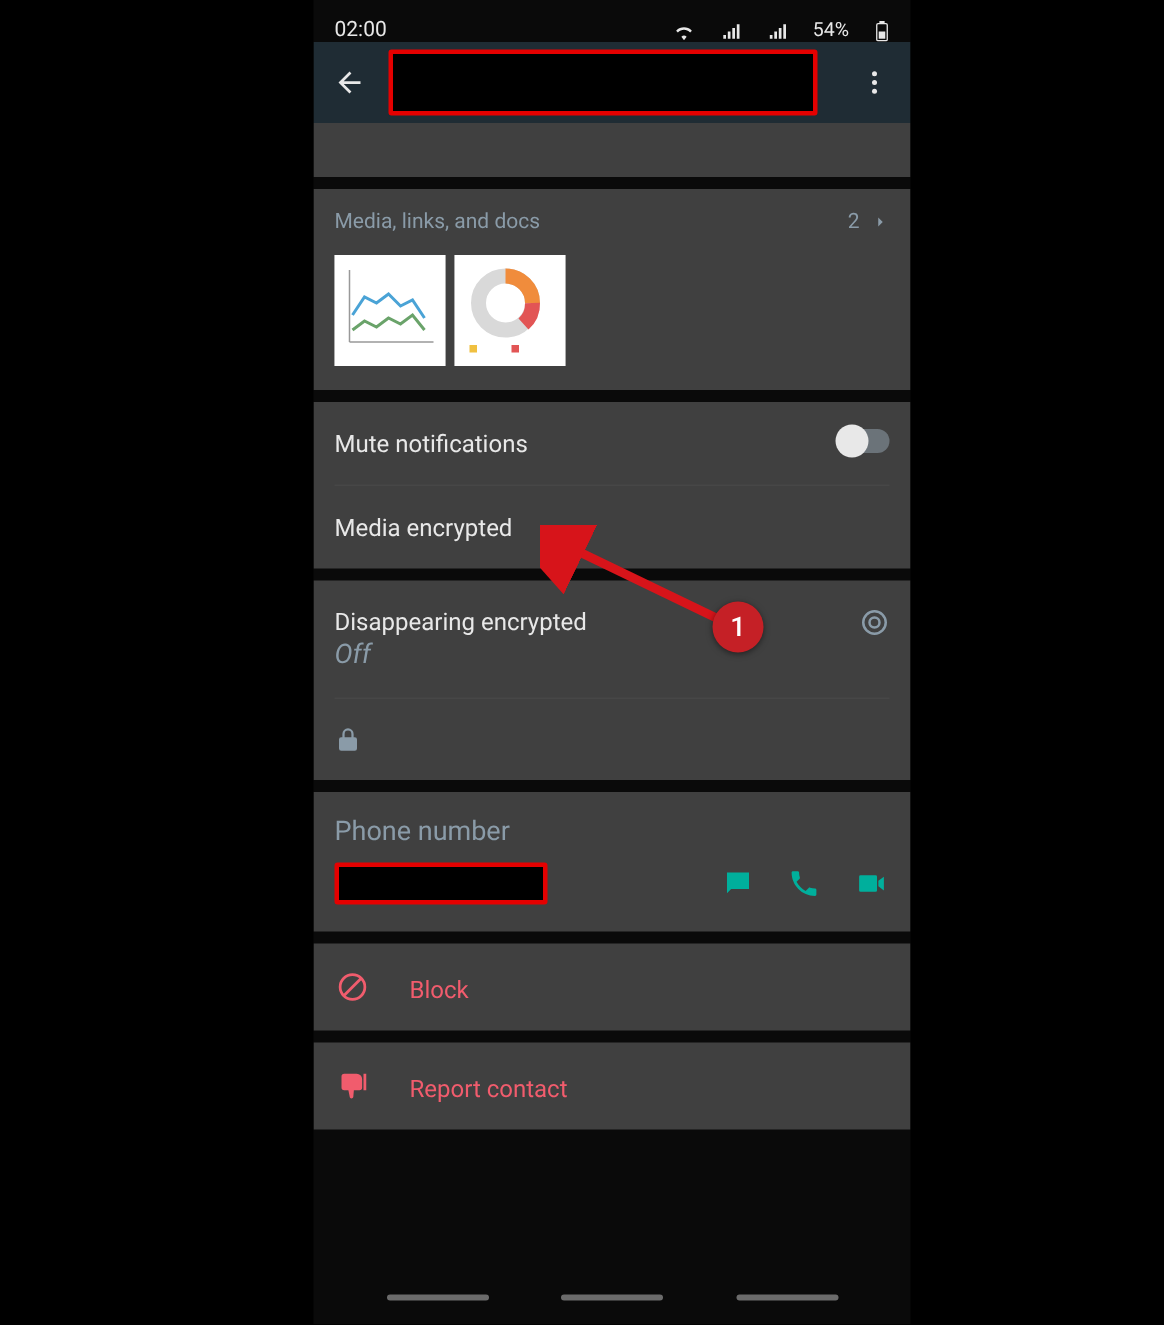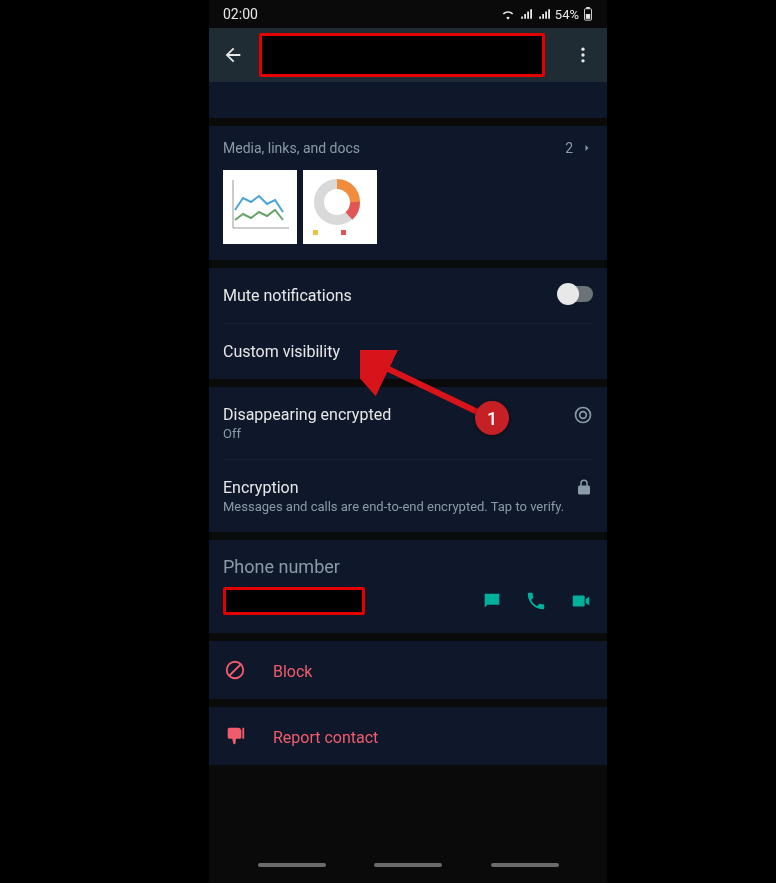--- a/index.html
+++ b/index.html
@@ -22,30 +22,30 @@
     left: 209px;
     top: 0;
     width: 398px;
     height: 883px;
     background: #0a0a0a;
     overflow: hidden;
   }
   .status-bar {
     height: 28px;
     display: flex;
-    align-items: center;
+    align-items: flex-end;
     justify-content: space-between;
     padding: 0 14px;
     color: #e8e8e8;
     font-size: 14px;
   }
   .status-right {
     display: flex;
     align-items: center;
-    gap: 4px;
+    gap: 17px;
     font-size: 13px;
   }
   .header {
     height: 54px;
     background: #1f2c34;
     display: flex;
     align-items: center;
     padding: 0 10px;
     gap: 12px;
   }
@@ -59,21 +59,21 @@
   }
   .header-title-redact {
     flex: 1;
     height: 38px;
     margin-right: 12px;
     border: 3px solid #e50000;
     background: #000;
     border-radius: 2px;
   }
   .panel {
-    background: #0f172a;
+    background: #404040;
     margin-top: 8px;
     padding: 0 14px;
   }
   .panel-stub {
     height: 36px;
   }
   .media-head {
     display: flex;
     align-items: center;
     justify-content: space-between;
@@ -105,22 +105,23 @@
     padding: 18px 0;
     color: #e8e8e8;
     font-size: 16px;
   }
   .row + .row {
     border-top: 1px solid rgba(255,255,255,0.04);
   }
   .row .sub {
     display: block;
     color: #8a9ba8;
-    font-size: 13px;
+    font-size: 18px;
     margin-top: 2px;
+    font-style: italic;
   }
   .row-left { flex: 1; }
   .switch {
     width: 34px;
     height: 16px;
     background: #6b7379;
     border-radius: 10px;
     position: relative;
   }
   .switch::after {
@@ -284,40 +285,36 @@
         </div>
       </div>
     </div>
 
     <div class="panel">
       <div class="row">
         <span class="row-left">Mute notifications</span>
         <div class="switch"></div>
       </div>
       <div class="row">
-        <span class="row-left">Custom visibility</span>
+        <span class="row-left">Media encrypted</span>
       </div>
     </div>
 
     <div class="panel">
       <div class="row">
         <span class="row-left">
           <span>Disappearing encrypted</span>
           <span class="sub">Off</span>
         </span>
         <svg width="20" height="20" viewBox="0 0 24 24">
             <circle cx="12" cy="12" r="9" fill="none" stroke="#8a9ba8" stroke-width="2"></circle>
             <circle cx="12" cy="12" r="4" fill="none" stroke="#8a9ba8" stroke-width="2"></circle>
           </svg>
       </div>
       <div class="row">
-        <span class="row-left">
-          <span>Encryption</span>
-          <span class="sub">Messages and calls are end-to-end encrypted. Tap to verify.</span>
-        </span>
         <svg width="18" height="18" viewBox="0 0 24 24">
             <path fill="#8a9ba8" d="M12 2a5 5 0 0 0-5 5v3H6a2 2 0 0 0-2 2v8a2 2 0 0 0 2 2h12a2 2 0 0 0 2-2v-8a2 2 0 0 0-2-2h-1V7a5 5 0 0 0-5-5zm-3 8V7a3 3 0 1 1 6 0v3H9z"></path>
           </svg>
       </div>
     </div>
 
     <div class="panel">
       <div class="section-label">Phone number</div>
       <div class="phone-row">
         <div class="phone-redact"></div>

